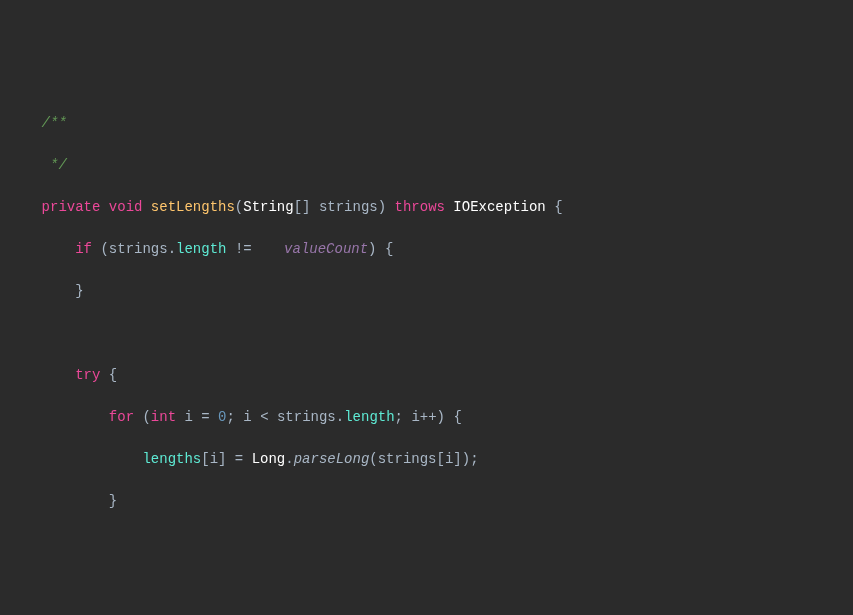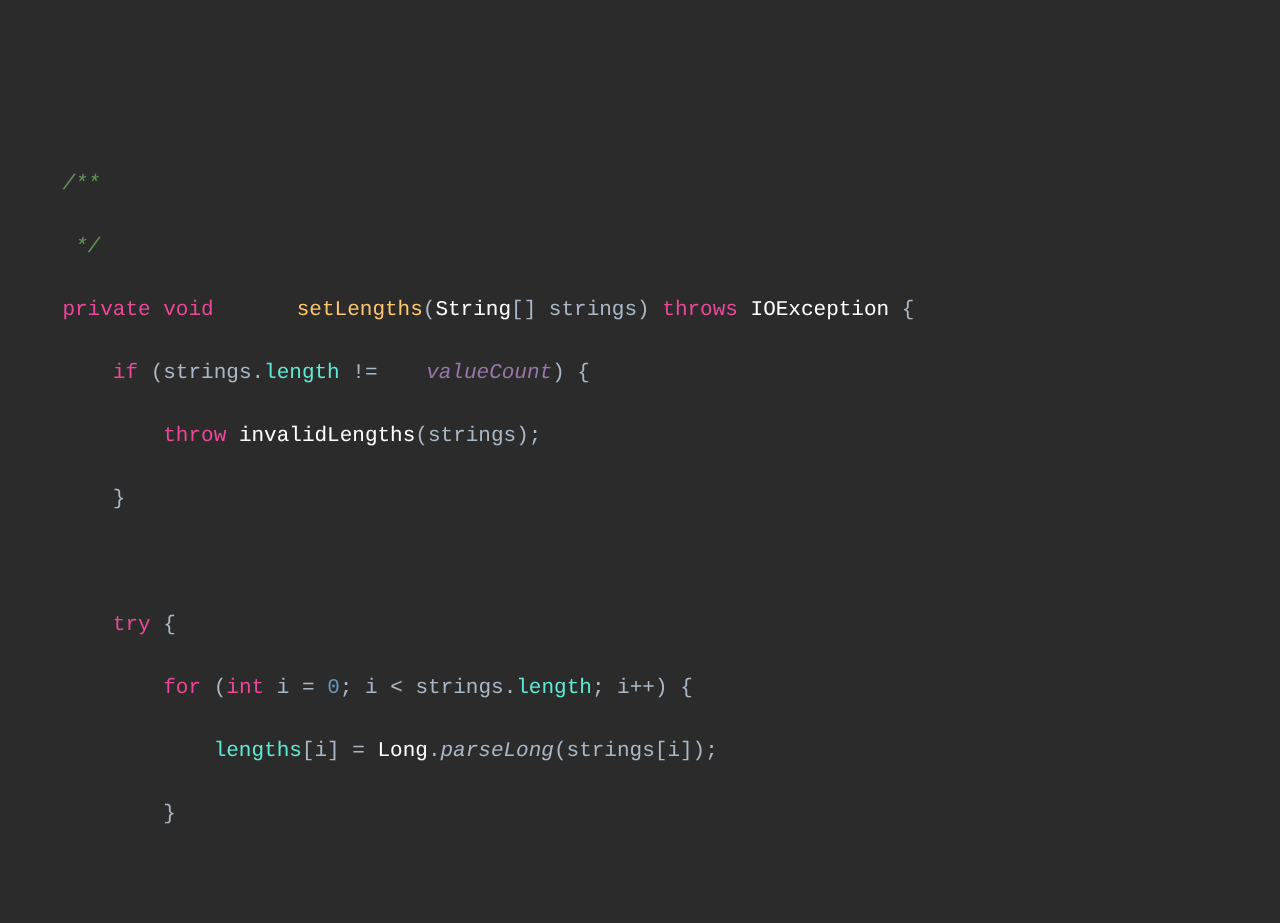--- a/index.html
+++ b/index.html
@@ -11,40 +11,39 @@
       padding: 8px 0;
       white-space: pre;
       color: #a9b7c6;
     }
     .code-container {
       display: block;
     }
     .line { display: block; padding-left: 8px; }
     .c-keyword { color: #ec4899; font-weight: 500; }
     .c-type { color: #ffffff; }
-    .c-method-def { color: #ffc66d; margin-left: 47px; }
+    .c-method-def { color: #ffc66d; }
     .c-comment { color: #629755; font-style: italic; }
     .c-number { color: #6897bb; }
     .c-field { color: #5eead4; }
     .c-param { color: #a9b7c6; margin-top: 40px; }
     .c-static { color: #a9b7c6; font-style: italic; }
     .c-punct { color: #a9b7c6; }
     .c-const { color: #9876aa; font-style: italic; margin-left: 24px;}
   </style>
 </head>
 <body>
 
 
 
 <div class="code-container">
 <span class="line"><span class="c-comment">    /**</span></span>
 <span class="line"><span class="c-comment">     */</span></span>
 <span class="line">    <span class="c-keyword">private</span> <span class="c-keyword">void</span> <span class="c-method-def">setLengths</span><span class="c-punct">(</span><span class="c-type">String</span><span class="c-punct">[] </span><span class="c-param">strings</span><span class="c-punct">) </span><span class="c-keyword">throws</span> <span class="c-type">IOException</span><span class="c-punct"> {</span></span>
 <span class="line">        <span class="c-keyword">if</span><span class="c-punct"> (</span><span class="c-param">strings</span><span class="c-punct">.</span><span class="c-field">length</span><span class="c-punct"> != </span><span class="c-const">valueCount</span><span class="c-punct">) {</span></span>
-<span class="line">            <span class="c-keyword">throw</span> <span class="c-type">invalidLengths</span><span class="c-punct">(</span><span class="c-param">strings</span><span class="c-punct">);</span></span>
 <span class="line">        <span class="c-punct">}</span></span>
 <span class="line"> </span>
 <span class="line">        <span class="c-keyword">try</span><span class="c-punct"> {</span></span>
 <span class="line">            <span class="c-keyword">for</span><span class="c-punct"> (</span><span class="c-keyword">int</span> <span class="c-param">i</span><span class="c-punct"> = </span><span class="c-number">0</span><span class="c-punct">; </span><span class="c-param">i</span><span class="c-punct"> &lt; </span><span class="c-param">strings</span><span class="c-punct">.</span><span class="c-field">length</span><span class="c-punct">; </span><span class="c-param">i</span><span class="c-punct">++) {</span></span>
 <span class="line">                <span class="c-field">lengths</span><span class="c-punct">[</span><span class="c-param">i</span><span class="c-punct">] = </span><span class="c-type">Long</span><span class="c-punct">.</span><span class="c-static">parseLong</span><span class="c-punct">(</span><span class="c-param">strings</span><span class="c-punct">[</span><span class="c-param">i</span><span class="c-punct">]);</span></span>
 <span class="line">            <span class="c-punct">}</span></span>
 
 
 
 

